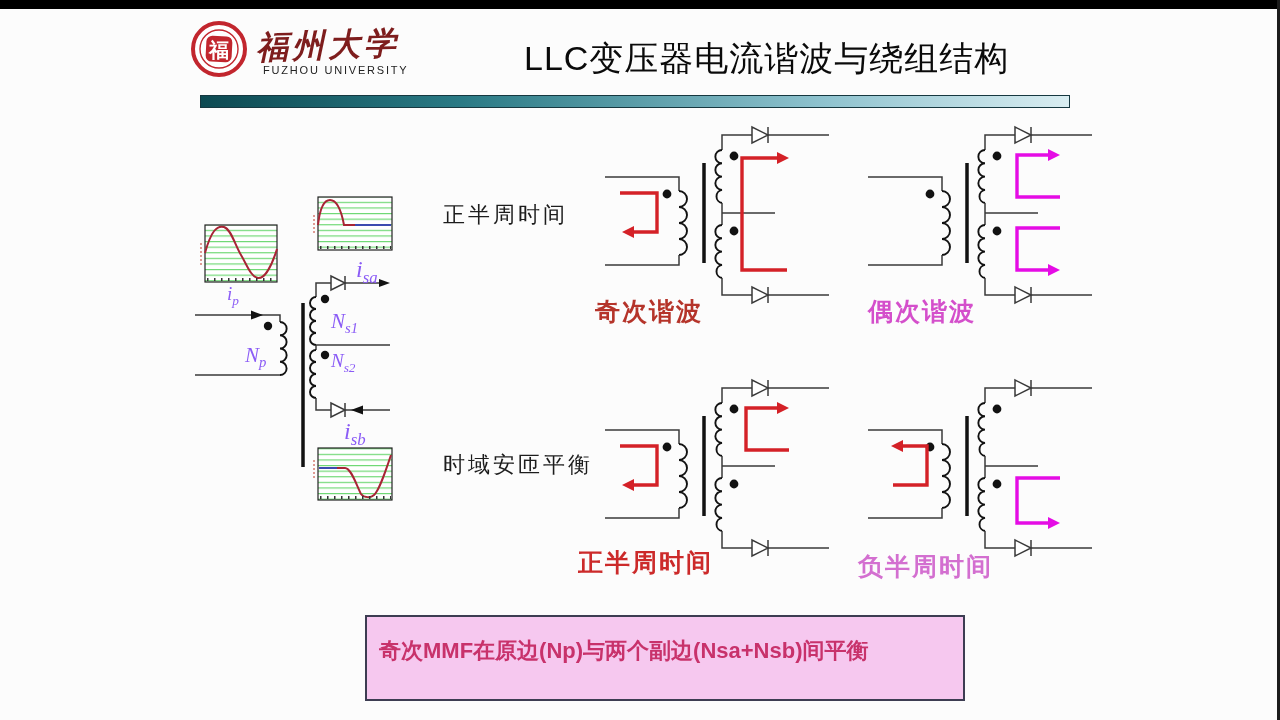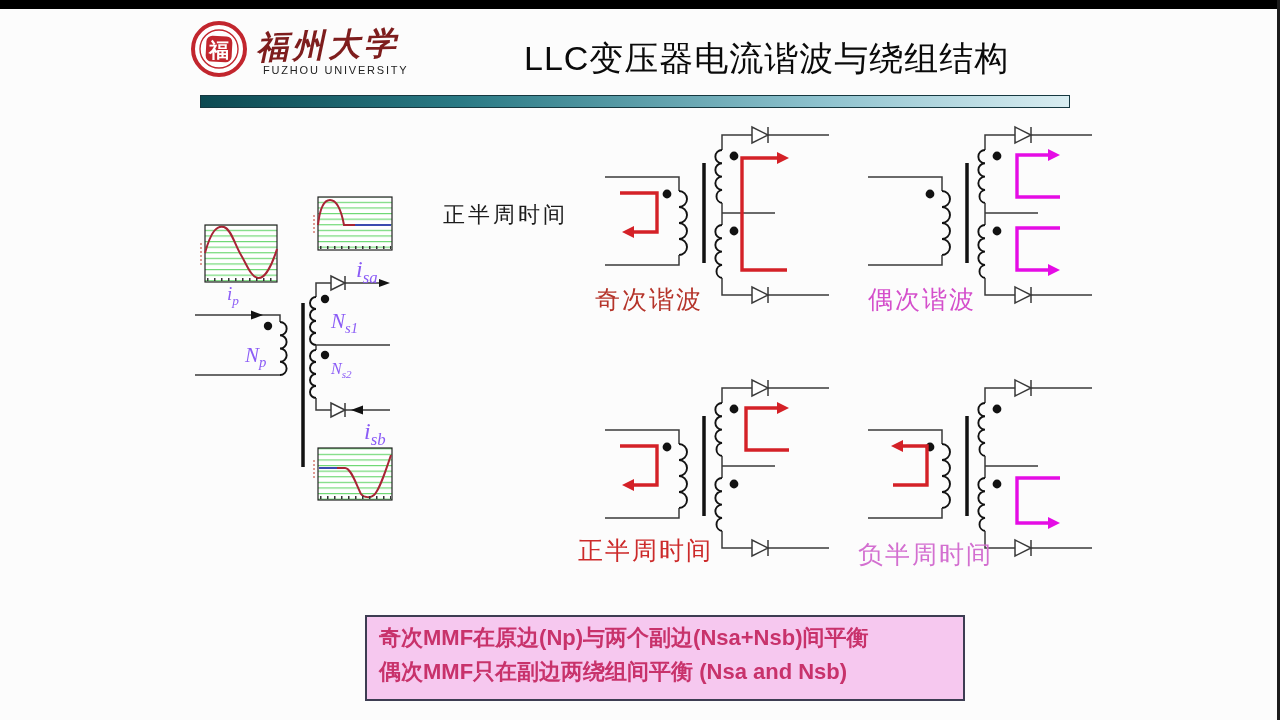--- a/index.html
+++ b/index.html
@@ -12,21 +12,21 @@
   
   .uni-cn{left:256px;top:24px;font-family:"Liberation Serif",serif;font-weight:bold;
           font-style:italic;font-size:32px;color:#7e1d1d;letter-spacing:4px;transform:rotate(-2deg);}
   .uni-en{left:263px;top:64px;font-size:11px;font-weight:normal;color:#222;letter-spacing:1.8px;}
   .slide-title{left:524px;top:36px;font-size:34px;font-weight:normal;color:#0a0a0a;letter-spacing:1px;}
   .rule{left:200px;top:95px;width:868px;height:11px;border:1px solid #163840;
         background:linear-gradient(90deg,#0d4a52 0%,#2a7a85 30%,#8fc3cf 72%,#d9edf1 100%);}
 
   
   .row-label{font-family:"Liberation Serif",serif;font-size:22px;color:#1c1c1c;letter-spacing:3px;}
-  .cap{font-weight:normal;font-size:25px;letter-spacing:2px;}
+  .cap{font-weight:bold;font-size:25px;letter-spacing:2px;margin-top:12px;}
   .cap-odd{color:#b5342a;} .cap-even{color:#d44fcb;}
   .cap-pos{color:#cc2a2a;} .cap-neg{color:#d36fd0;}
 
   
   .cl{font-family:"Liberation Serif",serif;font-style:italic;color:#8b5cf6;}
   .cl sub{font-size:70%;}
   .cl.n{font-weight:normal;}
 
   
   .wire{fill:none;stroke:#3a3a3a;stroke-width:1.5;}
@@ -38,21 +38,21 @@
   .cur.red{stroke:#d42127;} .ah.red{fill:#d42127;stroke:none;}
   .cur.mag{stroke:#e50ce5;} .ah.mag{fill:#e50ce5;stroke:none;}
   .chartbox{fill:url(#gstripe);stroke:#222;stroke-width:1.2;}
   .wave{fill:none;stroke:#a82535;stroke-width:2;}
   .wave-blue{fill:none;stroke:#3c4bb0;stroke-width:2;}
   .ticks{stroke:#333;stroke-width:3;stroke-dasharray:1.5,5.5;}
   .ylab{stroke:#c0392b;stroke-width:1;stroke-dasharray:2,2;}
 
   
   .summary{left:365px;top:615px;width:600px;height:86px;box-sizing:border-box;
-           background:#f6c8ef;border:2px solid #3d3d52;padding:4px 12px;}
+           background:#f6c8ef;border:2px solid #3d3d52;padding:17px 12px;}
   .summary div{font-size:22px;font-weight:bold;color:#c8326b;line-height:34px;white-space:nowrap;}
 </style>
 </head>
 <body>
 
 <div class="stage">
 
   <div class="abs bar-top"></div>
   <div class="abs bar-right"></div>
 
@@ -142,25 +142,26 @@
     <path class="wire" d="M131,213 V225 H146"></path>
     <polygon class="dio" points="146,218 146,232 160,225"></polygon>
     <line class="wire" x1="160" y1="218" x2="160" y2="232"></line>
     <path class="wire" d="M160,225 H205"></path>
     <polygon class="dot" points="166,225 178,220.5 178,229.5"></polygon>
   </svg>
 
   <span class="abs cl" style="left:227px;top:283px;font-size:19px"><span>i</span><sub>p</sub></span>
   <span class="abs cl n" style="left:245px;top:343px;font-size:21px"><span>N</span><sub>p</sub></span>
   <span class="abs cl n" style="left:331px;top:309px;font-size:21px"><span>N</span><sub>s1</sub></span>
-  <span class="abs cl n" style="left:331px;top:360px;font-size:16px"><span>N</span><sub>s2</sub></span>
+  <span class="abs cl n" style="left:331px;top:350px;font-size:19px"><span>N</span><sub>s2</sub></span>
   <span class="abs cl" style="left:356px;top:256px;font-size:24px"><span>i</span><sub>sa</sub></span>
-  <span class="abs cl" style="left:364px;top:418px;font-size:24px"><span>i</span><sub>sb</sub></span>
+  <span class="abs cl" style="left:344px;top:418px;font-size:24px"><span>i</span><sub>sb</sub></span>
 
   <span class="abs row-label" style="left:443px;top:200px">正半周时间</span>
+  <span class="abs row-label" style="left:443px;top:450px">时域安匝平衡</span>
 
   <svg class="abs" style="left:597px;top:115px" width="240" height="200" viewBox="0 0 240 200">
     <use href="#xfmr-base"></use>
     <g>
       <path class="cur red" d="M23,78 H60 V117 H36"></path>
       <polygon class="ah red" points="25,117 37,111 37,123"></polygon>
     </g>
     <g>
       <path class="cur red" d="M190,155 H145 V43 H180"></path>
       <polygon class="ah red" points="192,43 180,37 180,49"></polygon>
@@ -203,16 +204,15 @@
     </g>
   </svg>
 
   <span class="abs cap cap-odd" style="left:595px;top:283px">奇次谐波</span>
   <span class="abs cap cap-even" style="left:868px;top:283px">偶次谐波</span>
   <span class="abs cap cap-pos" style="left:578px;top:534px">正半周时间</span>
   <span class="abs cap cap-neg" style="left:858px;top:538px">负半周时间</span>
 
   <div class="abs summary">
     <div>奇次MMF在原边(Np)与两个副边(Nsa+Nsb)间平衡</div>
-    <div>偶次MMF只在副边两绕组间平衡 (Nsa and Nsb)</div>
   </div>
 
 </div>
 
 </body></html>

